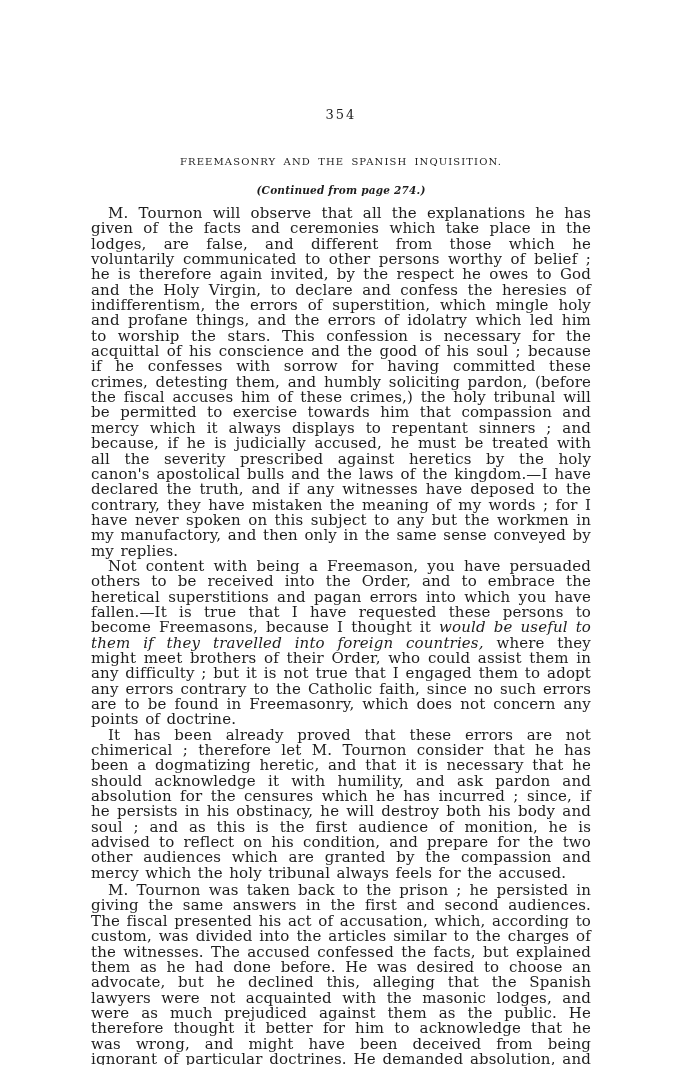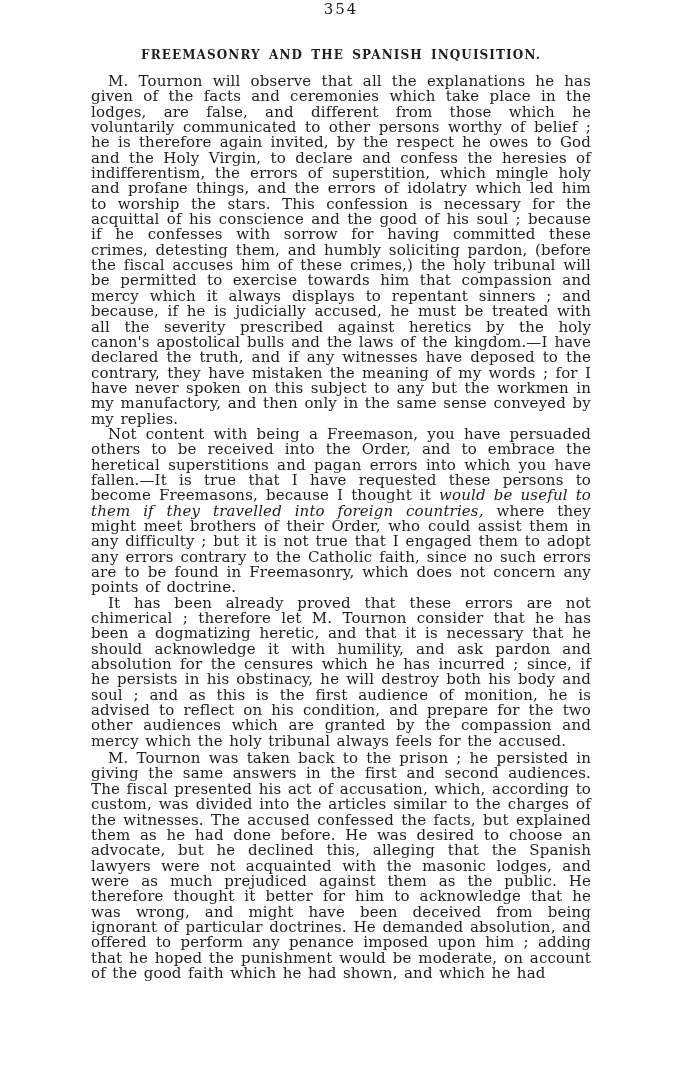--- a/index.html
+++ b/index.html
@@ -19,30 +19,31 @@
     position:relative;
     overflow:hidden;
   }
   .column{
     position:absolute;
     left:91px;
     top:0;
     width:500px;
   }
   .page-number{
+    margin-top:106px;
     text-align:center;
-    font-size:15px;
+    font-size:13px;
     letter-spacing:2px;
     line-height:18px;
   }
   .article-title{
     margin:29px 0 0 0;
     text-align:center;
-    font-weight:bold;
-    font-size:12px;
+    font-weight:normal;
+    font-size:10px;
     letter-spacing:1.1px;
     word-spacing:3px;
     line-height:17px;
   }
   .continuation-note{
     margin-top:14px;
     text-align:center;
     font-weight:bold;
     font-style:italic;
     font-size:10.5px;
@@ -69,20 +70,21 @@
 </style>
 </head>
 <body>
 
 <main class="column">
 
   <div class="page-number">354</div>
 
   <h1 class="article-title">FREEMASONRY AND THE SPANISH INQUISITION.</h1>
 
+  <div class="continuation-note">(Continued from page 274.)</div>
 
   <section class="article-body">
 
     <p class="body-p"><span>M. Tournon will observe that all the explanations he has given of the facts and ceremonies which take place in the lodges, are false, and different from those which he voluntarily communicated to other persons worthy of belief ; he is therefore again invited, by the respect he owes to God and the Holy Virgin, to declare and confess the heresies of indifferentism, the errors of superstition, which mingle holy and profane things, and the errors of idolatry which led him to worship the stars. This confession is necessary for the acquittal of his conscience and the good of his soul ; because if he confesses with sorrow for having committed these crimes, detesting them, and humbly soliciting pardon, (before the fiscal accuses him of these crimes,) the holy tribunal will be permitted to exercise towards him that compassion and mercy which it always displays to repentant sinners ; and because, if he is judicially accused, he must be treated with all the severity prescribed against heretics by the holy canon's apostolical bulls and the laws of the kingdom.—I have declared the truth, and if any witnesses have deposed to the contrary, they have mistaken the meaning of my words ; for I have never spoken on this subject to any but the workmen in my manufactory, and then only in the same sense conveyed by my replies.</span></p>
 
     <p class="body-p"><span>Not content with being a Freemason, you have persuaded others to be received into the Order, and to embrace the heretical superstitions and pagan errors into which you have fallen.—It is true that I have requested these persons to become Freemasons, because I thought it </span><i>would be useful to them if they travelled into foreign countries,</i><span> where they might meet brothers of their Order, who could assist them in any difficulty ; but it is not true that I engaged them to adopt any errors contrary to the Catholic faith, since no such errors are to be found in Freemasonry, which does not concern any points of doctrine.</span></p>
 
     <p class="body-p"><span>It has been already proved that these errors are not chimerical ; therefore let M. Tournon consider that he has been a dogmatizing heretic, and that it is necessary that he should acknowledge it with humility, and ask pardon and absolution for the censures which he has incurred ; since, if he persists in his obstinacy, he will destroy both his body and soul ; and as this is the first audience of monition, he is advised to reflect on his condition, and prepare for the two other audiences which are granted by the compassion and mercy which the holy tribunal always feels for the accused.</span></p>
 
     <p class="body-p section-gap"><span>M. Tournon was taken back to the prison ; he persisted in giving the same answers in the first and second audiences. The fiscal presented his act of accusation, which, according to custom, was divided into the articles similar to the charges of the witnesses. The accused confessed the facts, but explained them as he had done before. He was desired to choose an advocate, but he declined this, alleging that the Spanish lawyers were not acquainted with the masonic lodges, and were as much prejudiced against them as the public. He therefore thought it better for him to acknowledge that he was wrong, and might have been deceived from being ignorant of particular doctrines. He demanded absolution, and offered to perform any penance imposed upon him ; adding that he hoped the punishment would be moderate, on account of the good faith which he had shown, and which he had</span></p>

